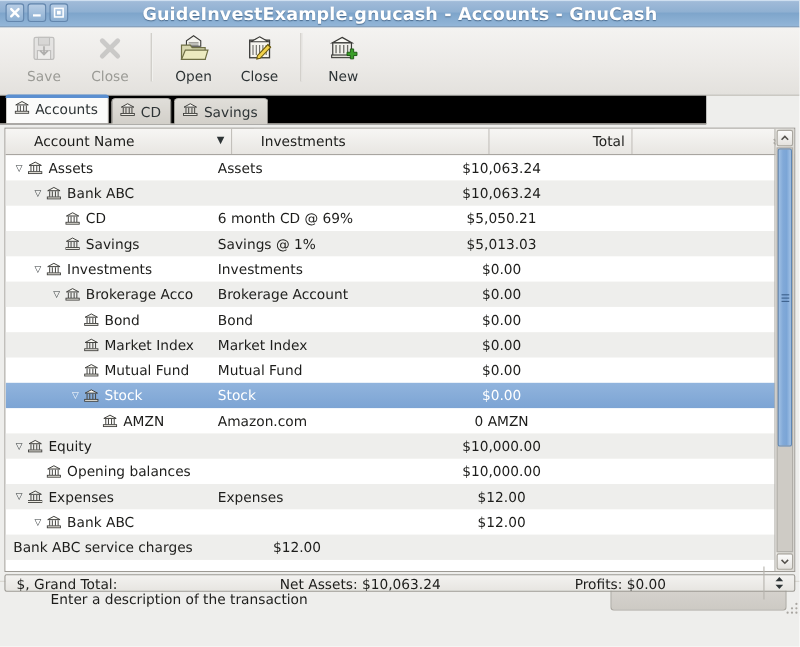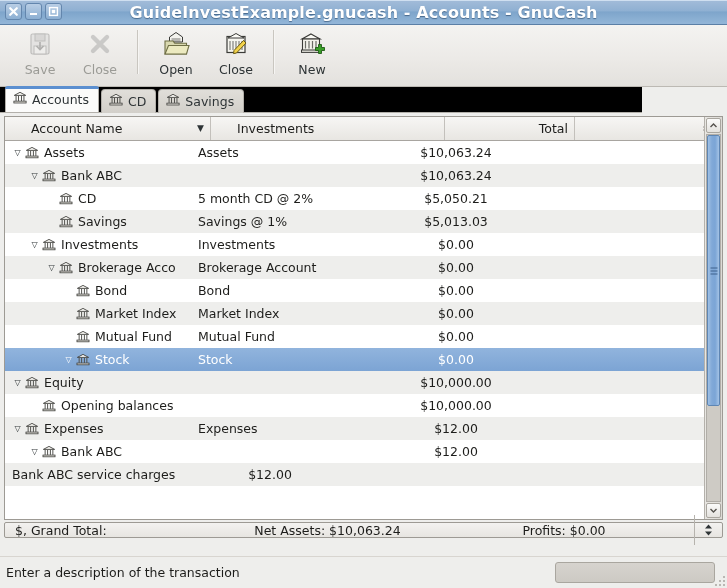--- a/index.html
+++ b/index.html
@@ -355,28 +355,29 @@
     display: flex;
     align-items: center;
     justify-content: center;
     cursor: pointer;
     box-sizing: border-box;
   }
 
   
   .statusbar {
     position: absolute;
-    left: 0; top: 556px;
+    left: 0; top: 528px;
     width: 727px;
     height: 32px;
     background: #eeeeec;
     box-sizing: border-box;
     display: flex;
     align-items: center;
     border-top: 1px solid #d8d5d0;
+    padding-left: 40px;
   }
   .status-text {
     font-size: 12.5px;
     color: #1d1d1b;
     padding-left: 6px;
     flex: 1;
     white-space: nowrap;
   }
   .progressbar {
     width: 160px;
@@ -592,21 +593,21 @@
             <span class="twisty"></span>
             <span class="acct-ico">
               <svg width="14" height="14" viewBox="0 0 16 16">
                 <path d="M8 1.6 L14.4 5 L1.6 5 Z" fill="#fbfaf5" stroke="#3b3b38" stroke-width="1"></path>
                 <path d="M3.6 5.6 L3.6 11.3 M6.4 5.6 L6.4 11.3 M9.6 5.6 L9.6 11.3 M12.4 5.6 L12.4 11.3" stroke="#4d4d49" stroke-width="1.1"></path>
                 <rect x="1.1" y="11.5" width="13.8" height="2" fill="#eceae3" stroke="#3b3b38" stroke-width="0.9"></rect>
               </svg>
             </span>
             <span class="nm">CD</span>
           </div>
-          <div class="c-desc">5 month CD @ 2%</div>
+          <div class="c-desc">6 month CD @ 69%</div>
           <div class="c-total">$5,050.21</div>
           <div class="c-rest"></div>
         </div>
         <div class="row alt">
           <div class="c-name" style="padding-left:40px">
             <span class="twisty"></span>
             <span class="acct-ico">
               <svg width="14" height="14" viewBox="0 0 16 16">
                 <path d="M8 1.6 L14.4 5 L1.6 5 Z" fill="#fbfaf5" stroke="#3b3b38" stroke-width="1"></path>
                 <path d="M3.6 5.6 L3.6 11.3 M6.4 5.6 L6.4 11.3 M9.6 5.6 L9.6 11.3 M12.4 5.6 L12.4 11.3" stroke="#4d4d49" stroke-width="1.1"></path>
@@ -706,20 +707,36 @@
               <svg width="14" height="14" viewBox="0 0 16 16">
                 <path d="M8 1.6 L14.4 5 L1.6 5 Z" fill="#fbfaf5" stroke="#3b3b38" stroke-width="1"></path>
                 <path d="M3.6 5.6 L3.6 11.3 M6.4 5.6 L6.4 11.3 M9.6 5.6 L9.6 11.3 M12.4 5.6 L12.4 11.3" stroke="#4d4d49" stroke-width="1.1"></path>
                 <rect x="1.1" y="11.5" width="13.8" height="2" fill="#eceae3" stroke="#3b3b38" stroke-width="0.9"></rect>
               </svg>
             </span>
             <span class="nm">Stock</span>
           </div>
           <div class="c-desc">Stock</div>
           <div class="c-total">$0.00</div>
+          <div class="c-rest"></div>
+        </div>
+        <div class="row">
+          <div class="c-name" style="padding-left:74px">
+            <span class="twisty"></span>
+            <span class="acct-ico">
+              <svg width="14" height="14" viewBox="0 0 16 16">
+                <path d="M8 1.6 L14.4 5 L1.6 5 Z" fill="#fbfaf5" stroke="#3b3b38" stroke-width="1"></path>
+                <path d="M3.6 5.6 L3.6 11.3 M6.4 5.6 L6.4 11.3 M9.6 5.6 L9.6 11.3 M12.4 5.6 L12.4 11.3" stroke="#4d4d49" stroke-width="1.1"></path>
+                <rect x="1.1" y="11.5" width="13.8" height="2" fill="#eceae3" stroke="#3b3b38" stroke-width="0.9"></rect>
+              </svg>
+            </span>
+            <span class="nm">AMZN</span>
+          </div>
+          <div class="c-desc">Amazon.com</div>
+          <div class="c-total">0 AMZN</div>
           <div class="c-rest"></div>
         </div>
         <div class="row alt">
           <div class="c-name" style="padding-left:6px">
             <span class="twisty">▽</span>
             <span class="acct-ico">
               <svg width="14" height="14" viewBox="0 0 16 16">
                 <path d="M8 1.6 L14.4 5 L1.6 5 Z" fill="#fbfaf5" stroke="#3b3b38" stroke-width="1"></path>
                 <path d="M3.6 5.6 L3.6 11.3 M6.4 5.6 L6.4 11.3 M9.6 5.6 L9.6 11.3 M12.4 5.6 L12.4 11.3" stroke="#4d4d49" stroke-width="1.1"></path>
                 <rect x="1.1" y="11.5" width="13.8" height="2" fill="#eceae3" stroke="#3b3b38" stroke-width="0.9"></rect>

